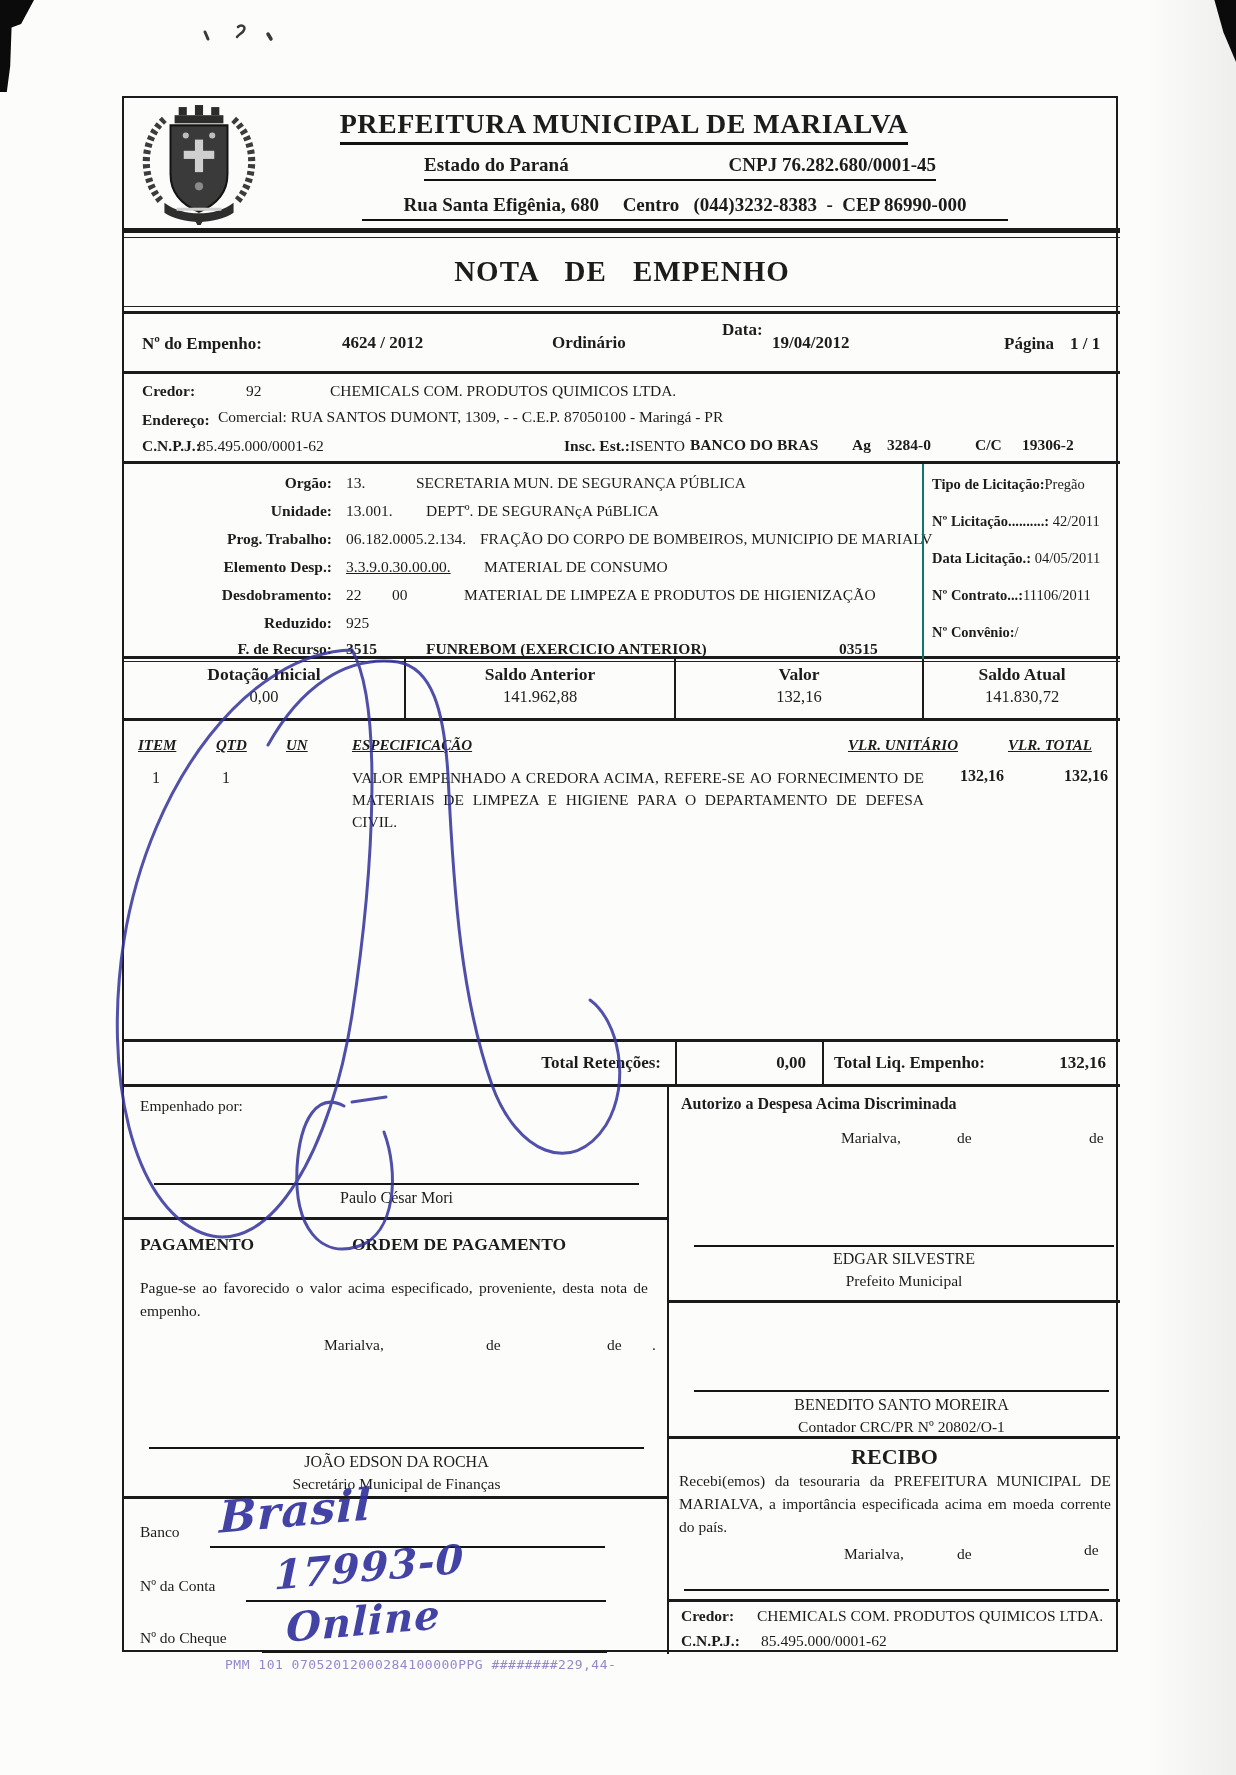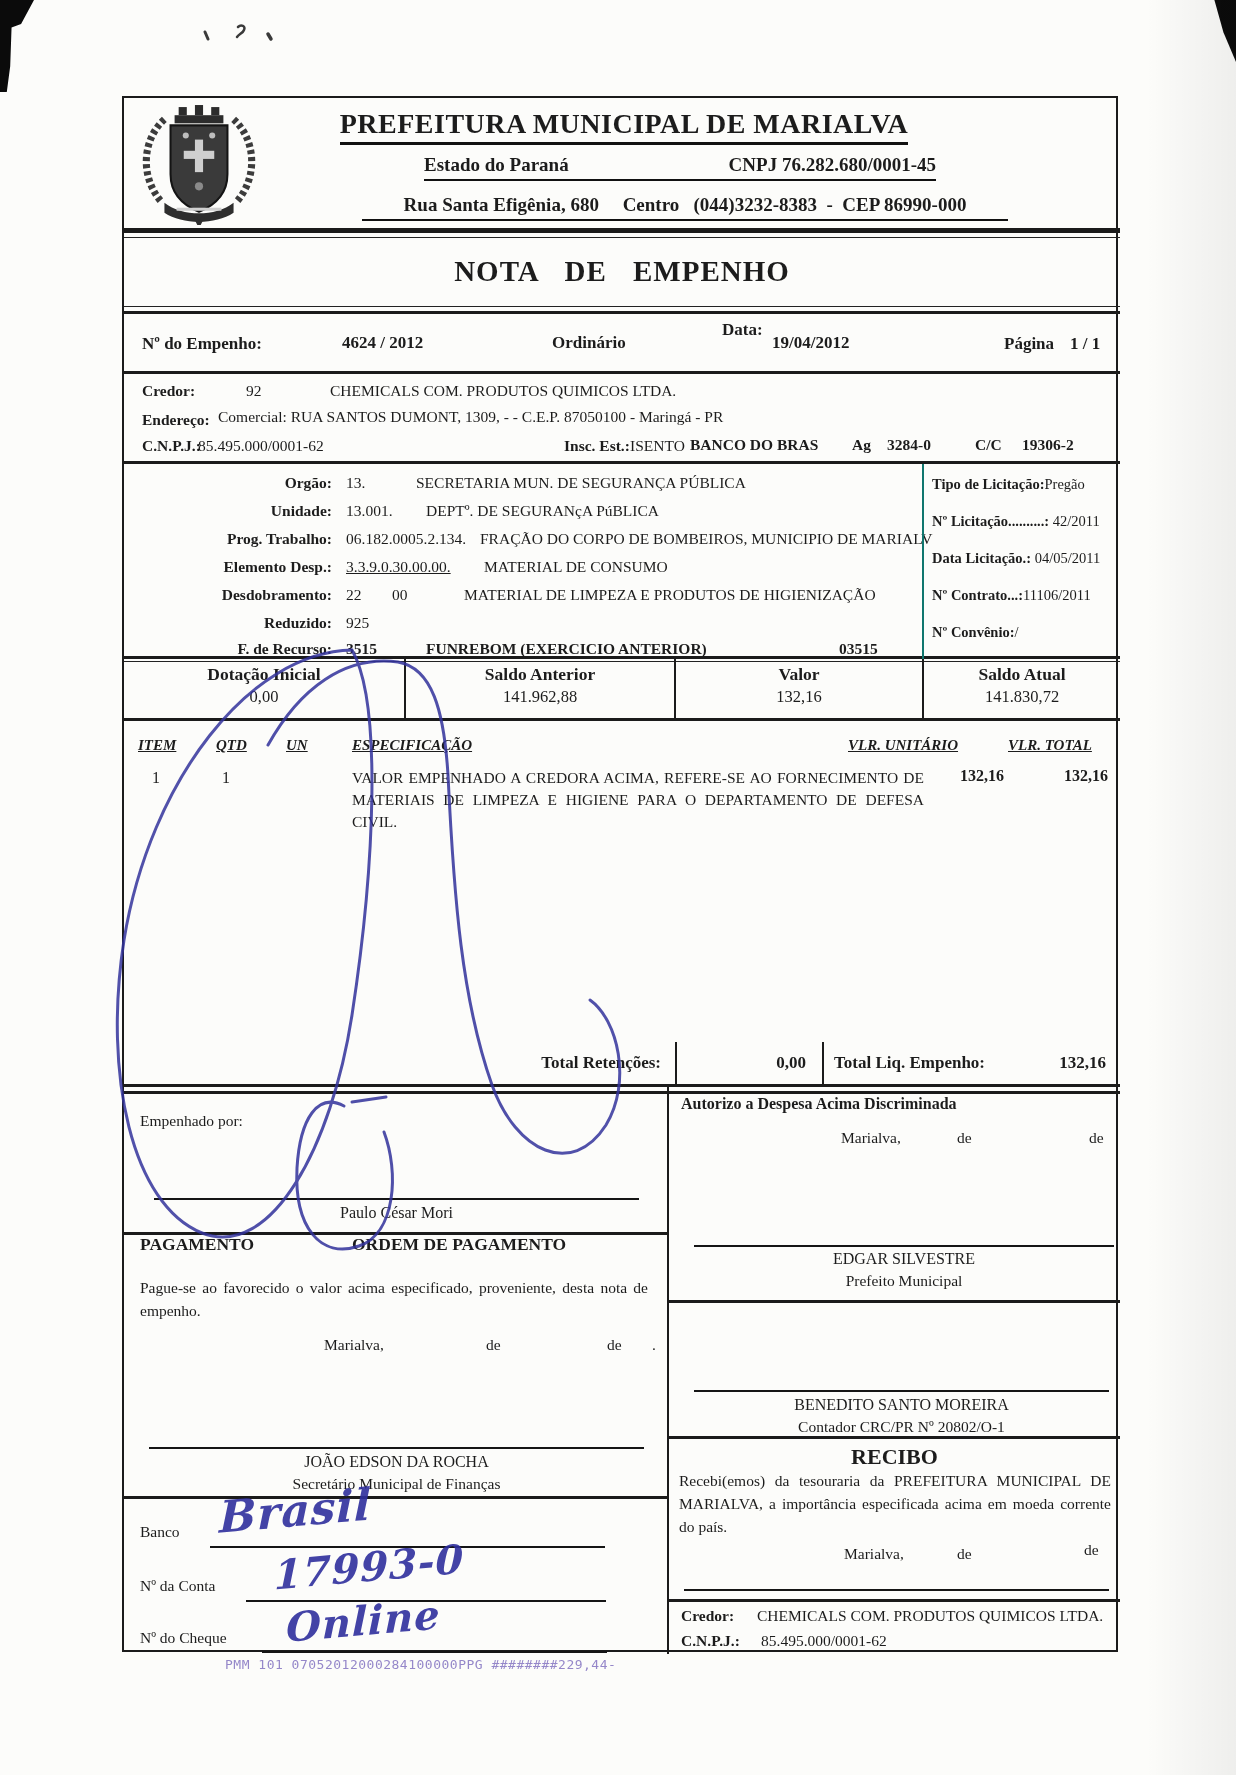--- a/index.html
+++ b/index.html
@@ -46,21 +46,21 @@
   .lic-row{position:absolute;left:8px;right:2px;}
   .r-lbl{position:absolute;width:208px;text-align:right;font-weight:bold;}
   
   .sec-dot{top:561px;height:62px;border-bottom:3px solid #1b1b1b;display:flex;}
   .sec-dot::before{content:'';position:absolute;left:0;right:0;top:2px;border-top:1.5px solid #222;}
   .dc{box-sizing:border-box;text-align:center;position:relative;}
   .dc+.dc{border-left:2px solid #1b1b1b;}
   .dc .h{display:block;font-weight:bold;font-size:17.5px;margin-top:5px;}
   .dc .v{display:block;font-size:16.5px;margin-top:2px;}
   
-  .sec-items{top:623px;height:373px;border-bottom:3px solid #1b1b1b;}
+  .sec-items{top:623px;height:321px;border-bottom:3px solid #1b1b1b;}
   .ih{font-style:italic;font-weight:bold;font-size:15px;text-decoration:underline;position:absolute;}
   .spec{text-align:justify;line-height:22px;font-size:15.5px;}
   
   .sec-tot{top:944px;height:45px;border-bottom:3px solid #1b1b1b;display:flex;font-size:17px;}
   .tc{box-sizing:border-box;display:flex;align-items:center;}
   .tc+.tc{border-left:2px solid #1b1b1b;}
   
   .sec-sign{top:989px;height:567px;}
   .vdiv{position:absolute;left:543px;top:0;width:2px;height:567px;background:#1b1b1b;}
   .sg-box{position:absolute;box-sizing:border-box;}
@@ -247,21 +247,21 @@
     </div>
     <div class="tc" style="width:298px;justify-content:space-between;padding:0 14px 0 10px;">
       <span class="b">Total Liq. Empenho:</span>
       <span class="b">132,16</span>
     </div>
   </div>
 
   <div class="sec sec-sign">
     <div class="vdiv"></div>
 
-    <div class="sg-box" style="left:0;top:15px;width:543px;height:133px;border-bottom:3px solid #1b1b1b;padding-left:20px;">
+    <div class="sg-box" style="left:0;top:0;width:543px;height:133px;border-bottom:3px solid #1b1b1b;padding-left:20px;">
       <span class="abs" style="left:16px;top:10px;font-size:15.5px;">Empenhado por:</span>
       <div class="sigline" style="left:30px;top:96px;width:485px;"></div>
       <div class="cname" style="left:30px;top:102px;width:485px;">Paulo César Mori</div>
     </div>
 
     <div class="sg-box" style="left:0;top:133px;width:543px;height:279px;border-bottom:3px solid #1b1b1b;">
       <span class="abs b" style="left:16px;top:14px;font-size:17.5px;">PAGAMENTO</span>
       <span class="abs b" style="left:228px;top:14px;font-size:17.5px;">ORDEM DE PAGAMENTO</span>
       <div class="body-txt" style="left:16px;top:56px;width:508px;">Pague-se ao favorecido o valor acima especificado, proveniente, desta nota de empenho.</div>
       <span class="abs" style="left:200px;top:116px;font-size:15.5px;">Marialva,</span>

